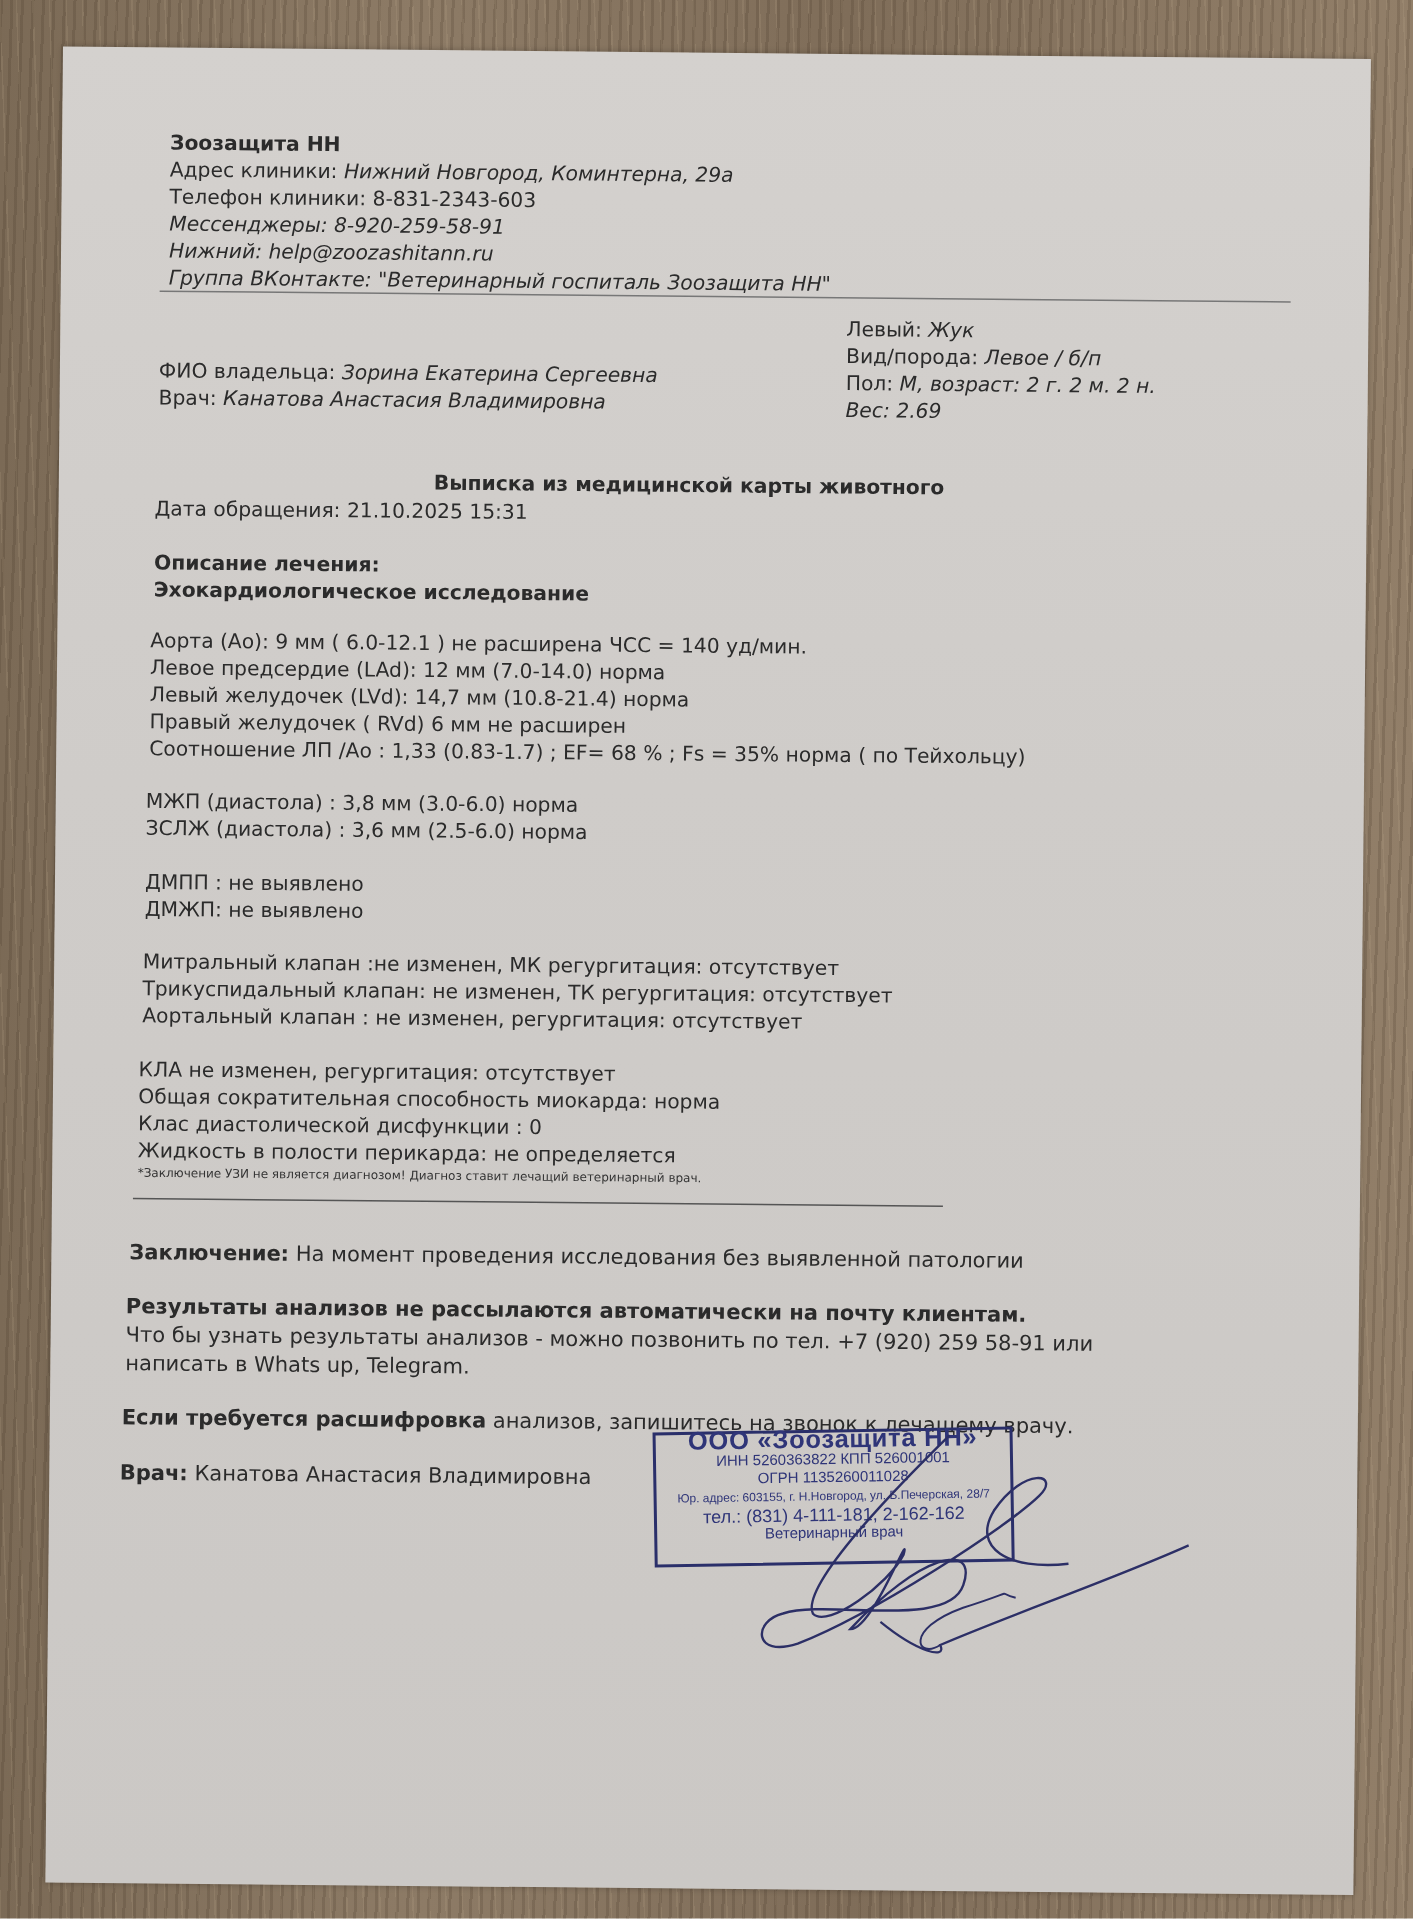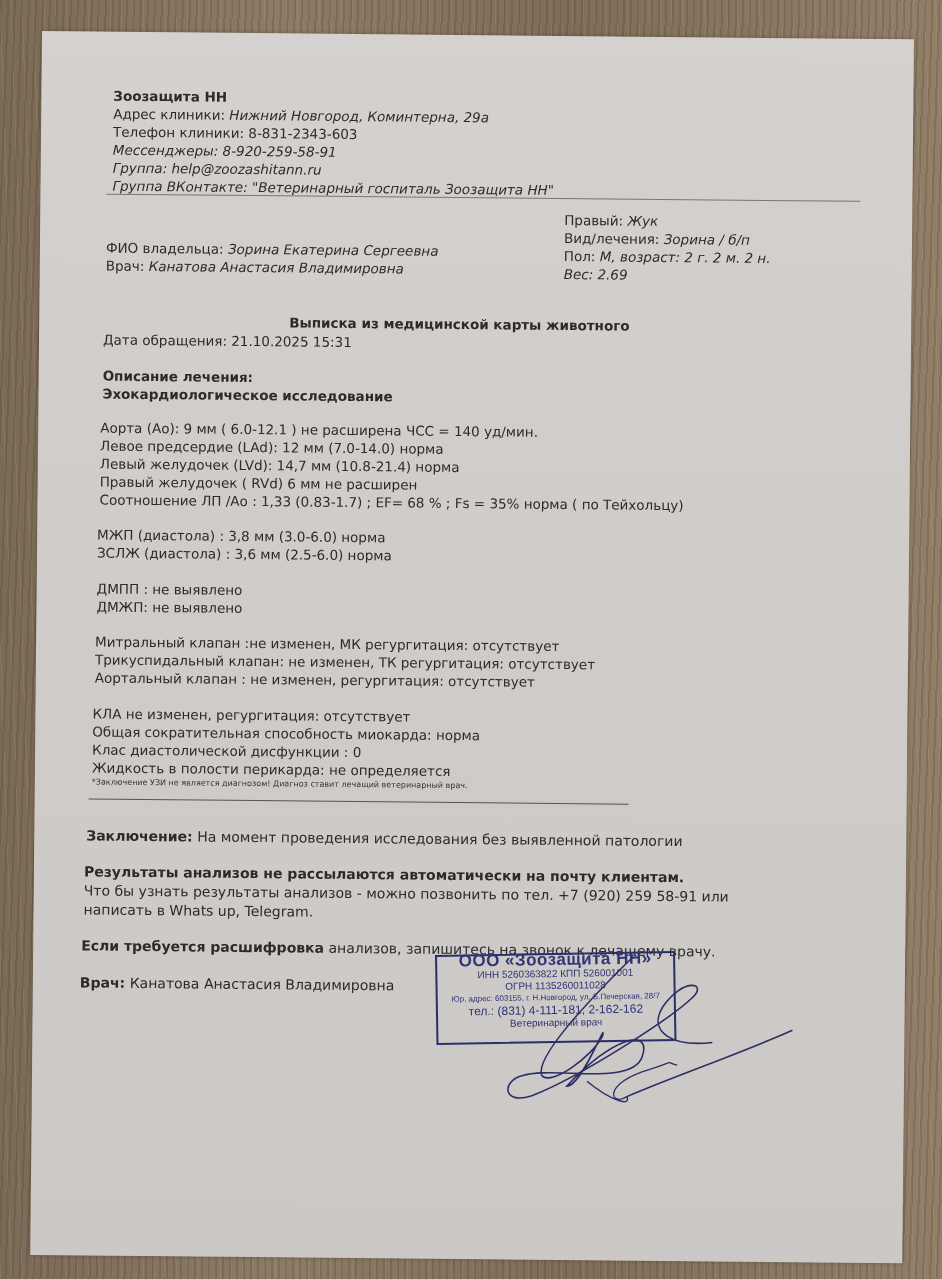--- a/index.html
+++ b/index.html
@@ -44,33 +44,33 @@
 </head>
 <body>
 
 <div class="paper">
 
   <div class="abs t" style="left:72px; top:55px;">
     <span class="line b">Зоозащита НН</span>
     <span class="line"><span>Адрес клиники:</span> <span class="i">Нижний Новгород, Коминтерна, 29а</span></span>
     <span class="line"><span>Телефон клиники:</span> <span>8-831-2343-603</span></span>
     <span class="line i"><span>Мессенджеры:</span> <span>8-920-259-58-91</span></span>
-    <span class="line i"><span>Группа:</span> <span>help@zoozashitann.ru</span></span>
+    <span class="line i"><span>Нижний:</span> <span>help@zoozashitann.ru</span></span>
     <span class="line i"><span>Группа ВКонтакте:</span> <span>"Ветеринарный госпиталь Зоозащита НН"</span></span>
   </div>
   <div class="hr" style="left:66px; top:162px; width:754px;"></div>
 
   <div class="abs t" style="left:66px; top:207px;">
     <span class="line"><span>ФИО владельца:</span> <span class="i">Зорина Екатерина Сергеевна</span></span>
     <span class="line"><span>Врач:</span> <span class="i">Канатова Анастасия Владимировна</span></span>
   </div>
 
   <div class="abs t" style="left:524px; top:175px;">
-    <span class="line"><span>Правый:</span> <span class="i">Жук</span></span>
-    <span class="line"><span>Вид/лечения:</span> <span class="i">Зорина / б/п</span></span>
+    <span class="line"><span>Левый:</span> <span class="i">Жук</span></span>
+    <span class="line"><span>Вид/порода:</span> <span class="i">Левое / б/п</span></span>
     <span class="line"><span>Пол:</span> <span class="i">М, возраст: 2 г. 2 м. 2 н.</span></span>
     <span class="line i"><span>Вес:</span> <span>2.69</span></span>
   </div>
 
   <div class="abs t b" style="left:250px; top:280px;">Выписка из медицинской карты животного</div>
   <div class="abs t" style="left:64px; top:299px;">Дата обращения: 21.10.2025 15:31</div>
 
   <div class="abs t b" style="left:64px; top:335px;">Описание лечения:</div>
   <div class="abs t b" style="left:64px; top:353px;">Эхокардиологическое исследование</div>
 

